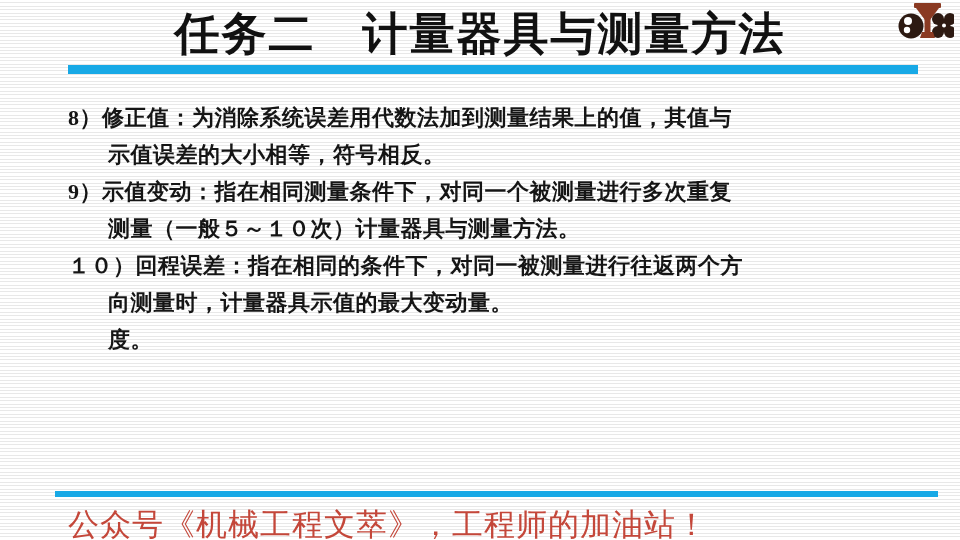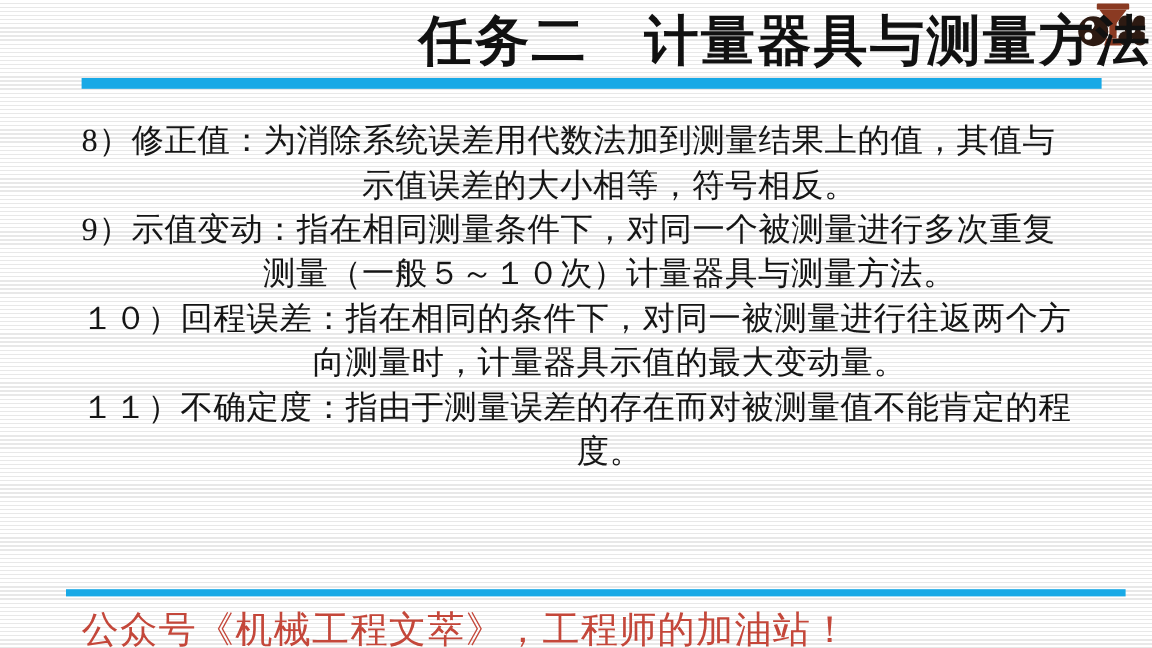--- a/index.html
+++ b/index.html
@@ -10,45 +10,45 @@
     background:
       repeating-linear-gradient(180deg,
         #ffffff 0px, #ffffff 2.3px,
         #e8e8e8 2.3px, #e8e8e8 3.4px);
     font-family:"Liberation Serif","DejaVu Serif",serif;
   }
   .title{
     position:absolute;
     top:4px;left:0;right:0;
     margin:0;
-    text-align:right;
+    text-align:center;
     font-size:45px;
     font-weight:bold;
     color:#111111;
     letter-spacing:2px;
     white-space:nowrap;
   }
   .title-rule{
     position:absolute;
     top:65px;left:68px;
     width:850px;height:9px;
     background:#18a9e6;
   }
   .body{
     position:absolute;
     top:99px;left:68px;
     width:840px;
-    font-size:27px;
-    font-weight:normal;
+    font-size:22px;
+    font-weight:bold;
     color:#151515;
     line-height:37px;
     letter-spacing:0.5px;
   }
   .item span{display:block;white-space:nowrap;}
-  .item .l2{margin-left:40px;text-align:center;}
+  .item .l2{margin-left:40px;}
   .footer-rule{
     position:absolute;
     top:491px;left:55px;
     width:883px;height:6px;
     background:#18a9e6;
   }
   .footer{
     position:absolute;
     top:504px;left:68px;
     font-size:31px;
@@ -103,21 +103,20 @@
     </div>
     <div class="item">
       <span class="l1">9）示值变动：指在相同测量条件下，对同一个被测量进行多次重复</span>
       <span class="l2">测量（一般５～１０次）计量器具与测量方法。</span>
     </div>
     <div class="item">
       <span class="l1">１０）回程误差：指在相同的条件下，对同一被测量进行往返两个方</span>
       <span class="l2">向测量时，计量器具示值的最大变动量。</span>
     </div>
     <div class="item">
-      <span class="l1">１１）不确定度：指由于测量误差的存在而对被测量值不能肯定的程</span>
       <span class="l2">度。</span>
     </div>
   </div>
 
   <div class="footer-rule"></div>
 
   <div class="footer">公众号《机械工程文萃》，工程师的加油站！</div>
 
 </div>
 

